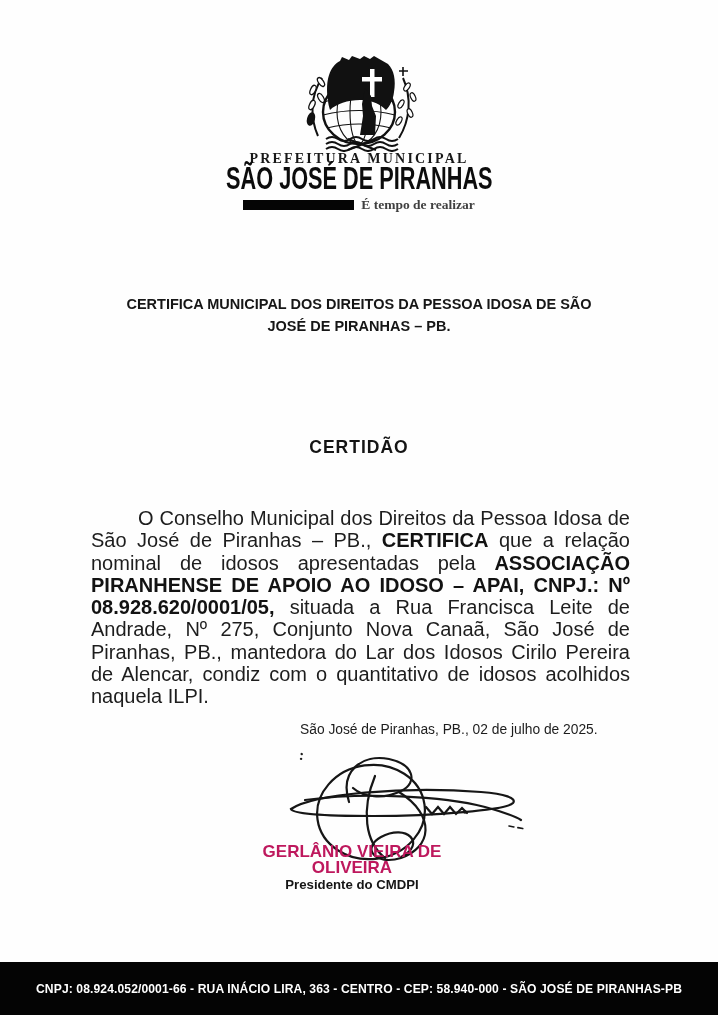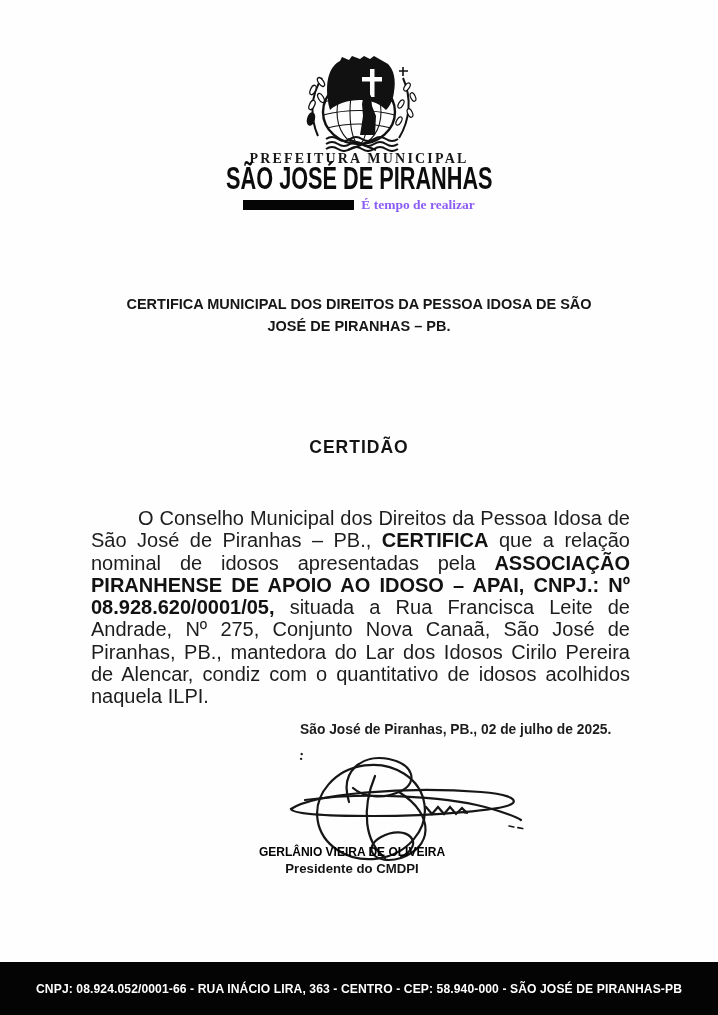--- a/index.html
+++ b/index.html
@@ -24,55 +24,55 @@
     transform:scaleX(.70); transform-origin:center;
     letter-spacing:0;
   }
   .tag-row {
     position:absolute; top:199px; left:0; right:0;
     display:flex; justify-content:center; align-items:center; gap:7px;
   }
   .tag-bar { width:111px; height:10px; background:#050505; }
   .tagline {
     font-family:"Liberation Serif", serif; font-weight:bold;
-    font-size:13.5px; color:#8b5cf6; line-height:12px;
+    font-size:13.5px; color:#404040; line-height:12px;
   }
 
   
   .council-title {
     position:absolute; top:293px; left:69px; width:580px;
     text-align:center; font-weight:bold; font-size:14.5px; line-height:22px;
     white-space:pre-line; color:#161616;
   }
   .doc-heading {
     position:absolute; top:437px; left:0; right:0; text-align:center;
     font-weight:bold; font-size:17.5px; letter-spacing:1px; color:#141414;
   }
   .body-par {
     position:absolute; top:507px; left:91px; width:539px;
     font-size:20px; line-height:22.3px; text-align:justify;
     text-indent:47px; color:#1d1d1d;
   }
   .body-par b { color:#121212; }
   .date-line {
     position:absolute; top:722px; left:300px;
-    font-size:13.8px; color:#1d1d1d;font-weight:bold;
+    font-size:13.8px; color:#1d1d1d;
   }
   .stray-mark {
     position:absolute; top:747px; left:299px;
     font-family:"Liberation Serif", serif; font-weight:bold; font-size:15px;
     transform:rotate(8deg); color:#202020;
   }
 
   
   .signature { position:absolute; left:213px; top:750px; }
   .signatory {
     position:absolute; top:844px; left:224px; width:256px; text-align:center;
   }
-  .sig-name  { font-weight:bold; font-size:12px; line-height:16px; color:#000000; }
+  .sig-name  { font-weight:bold; font-size:17px; line-height:16px; color:#be185d; }
   .sig-role  { font-weight:bold; font-size:13.2px; line-height:17px; color:#151515; }
 
   
   .footer-bar {
     position:absolute; top:962px; left:0; width:718px; height:53px;
     background:#040404; display:flex; align-items:center; justify-content:center;
   }
   .footer-text {
     color:#ffffff; font-weight:bold; font-size:12.5px; letter-spacing:.1px;
     white-space:nowrap; transform:scaleX(.97);

